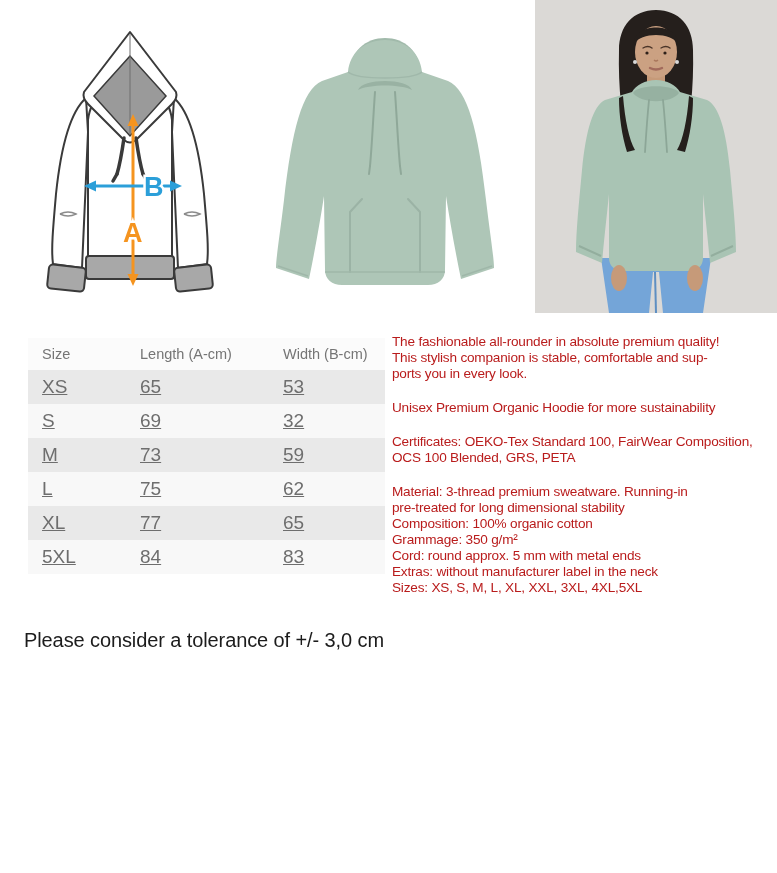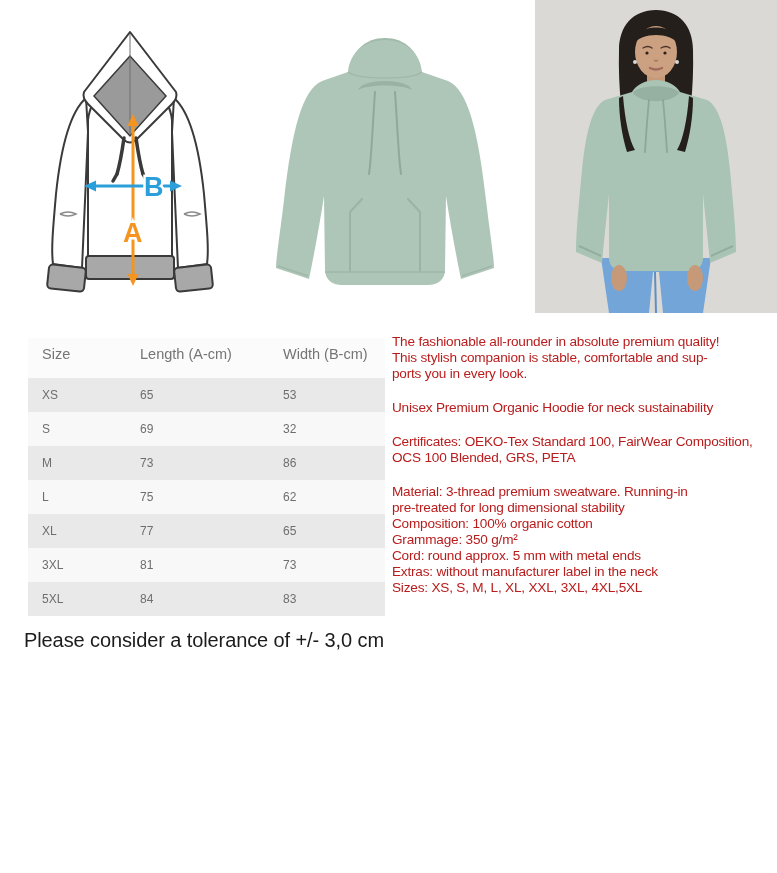--- a/index.html
+++ b/index.html
@@ -18,25 +18,25 @@
   .product  { left: 262px; top: 20px; width: 246px; height: 285px; }
   .model    { left: 535px; top: 0;    width: 242px; height: 313px; }
   .img-box svg { display: block; width: 100%; height: 100%; }
 
   
   .size-table-wrap { position: absolute; left: 28px; top: 338px; width: 357px; }
   table { border-collapse: collapse; width: 357px; table-layout: fixed; }
   col.c1 { width: 98px; } col.c2 { width: 143px; } col.c3 { width: 116px; }
   th {
     font-weight: 400; text-align: left; color: #757575; font-size: 14.5px;
-    padding: 8px 0 16px 14px; background: #fbfbfb;
+    padding: 8px 0 8px 14px; background: #fbfbfb;
   }
   td {
-    color: #6e6e6e; font-size: 12px;
-    padding: 5px 0 5px 14px; height: 34px;
+    color: #6e6e6e; font-size: 19px;
+    padding: 5px 0 5px 14px; height: 34px; text-decoration: underline;
   }
   tbody tr:nth-child(odd)  td { background: #e9e9e9; }
   tbody tr:nth-child(even) td { background: #f8f8f8; }
 
   .tolerance {
     position: absolute; left: 24px; top: 629px;
     font-size: 20px; color: #1c1c1c; letter-spacing: -0.1px;
   }
 
   
@@ -204,53 +204,48 @@
             <td>53</td>
           </tr>
           <tr>
             <td>S</td>
             <td>69</td>
             <td>32</td>
           </tr>
           <tr>
             <td>M</td>
             <td>73</td>
-            <td>86</td>
+            <td>59</td>
           </tr>
           <tr>
             <td>L</td>
             <td>75</td>
             <td>62</td>
           </tr>
           <tr>
             <td>XL</td>
             <td>77</td>
             <td>65</td>
-          </tr>
-          <tr>
-            <td>3XL</td>
-            <td>81</td>
-            <td>73</td>
           </tr>
           <tr>
             <td>5XL</td>
             <td>84</td>
             <td>83</td>
           </tr>
         </tbody>
     </table>
   </div>
 
   <p class="tolerance">Please consider a tolerance of +/- 3,0 cm</p>
 
   <div class="description">
       <p>The fashionable all-rounder in absolute premium quality!
 This stylish companion is stable, comfortable and sup-
 ports you in every look.</p>
-      <p>Unisex Premium Organic Hoodie for neck sustainability</p>
+      <p>Unisex Premium Organic Hoodie for more sustainability</p>
       <p>Certificates: OEKO-Tex Standard 100, FairWear Composition,
 OCS 100 Blended, GRS, PETA</p>
       <p>Material: 3-thread premium sweatware. Running-in
 pre-treated for long dimensional stability
 Composition: 100% organic cotton
 Grammage: 350 g/m²
 Cord: round approx. 5 mm with metal ends
 Extras: without manufacturer label in the neck
 Sizes: XS, S, M, L, XL, XXL, 3XL, 4XL,5XL</p>
     </div>

